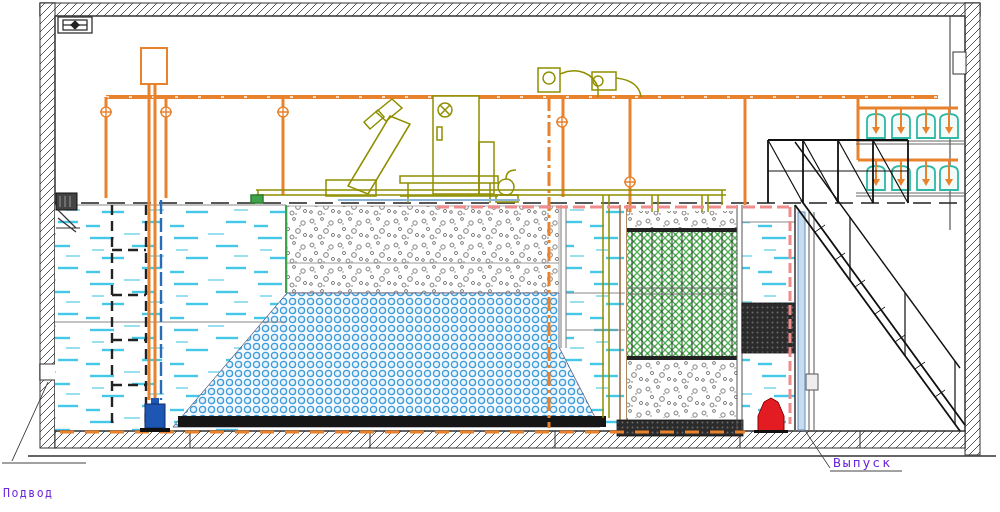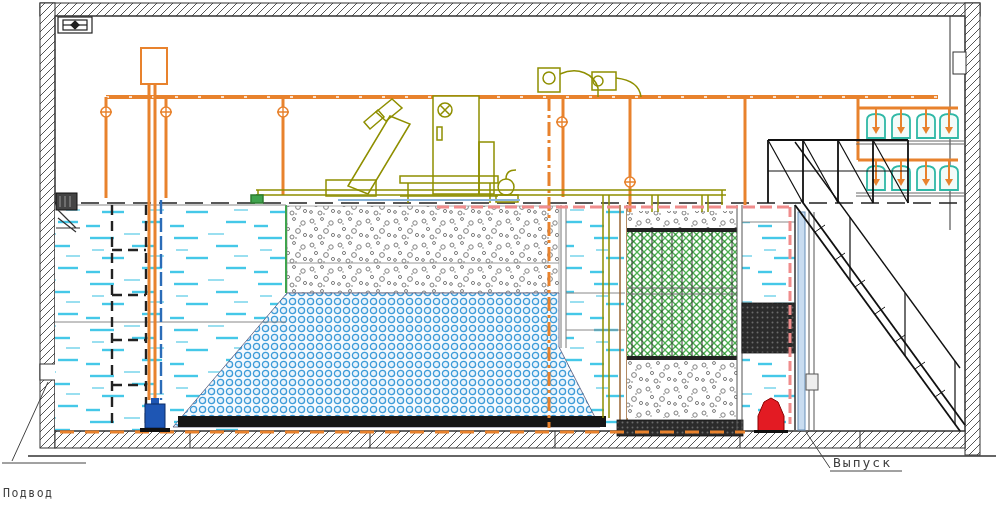--- a/index.html
+++ b/index.html
@@ -1,19 +1,19 @@
 <!DOCTYPE html>
 <html style="--c-pipe-orange: #E8822D; --c-equip-olive: #8F8F00; --c-water: #45C8E8; --c-media-blue: #3E9CD9; --c-media-green: #4CAF50; --c-diffuser-teal: #2FB8A6; --c-pump-red: #E31B23; --c-pump-blue: #1E56B4; --c-pipe-pink: #F08C8C; --c-line-dark: #222222; --c-hatch: #555555;"><head>
 <meta charset="utf-8">
 <style>
   html,body{margin:0;padding:0;background:#fff;}
   #stage{position:relative;width:1000px;height:512px;background:#fff;overflow:hidden;
          font-family:"DejaVu Sans Mono","Liberation Mono",monospace;}
   #stage svg{position:absolute;left:0;top:0;}
-  .lbl{position:absolute;color:#404040;white-space:pre;}
+  .lbl{position:absolute;color:#6d28d9;white-space:pre;}
   #inlet-label{left:3px;top:463px;font-size:11.5px;line-height:12px;letter-spacing:1.5px;}
   #outlet-label{left:833px;top:455px;font-size:13px;letter-spacing:2px;}
   
   .st-orange{stroke:var(--c-pipe-orange);}
   .fl-orange{fill:var(--c-pipe-orange);}
   .st-olive{stroke:var(--c-equip-olive);fill:none;}
   .st-teal{stroke:var(--c-diffuser-teal);fill:#f2fbf9;}
   .st-pink{stroke:var(--c-pipe-pink);}
   .fl-redpump{fill:var(--c-pump-red);}
   .fl-bluepump{fill:var(--c-pump-blue);}

